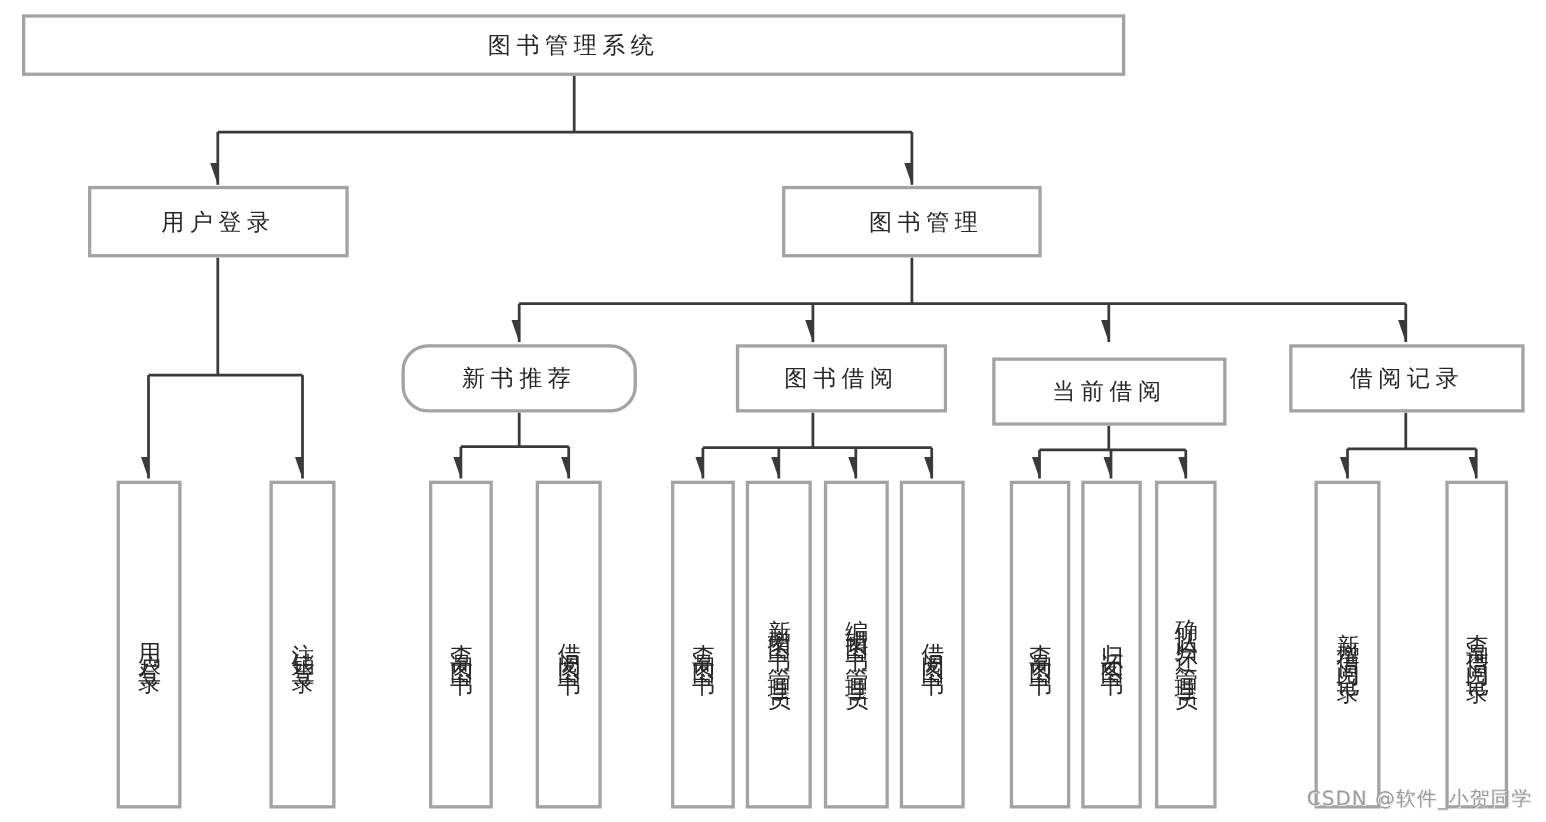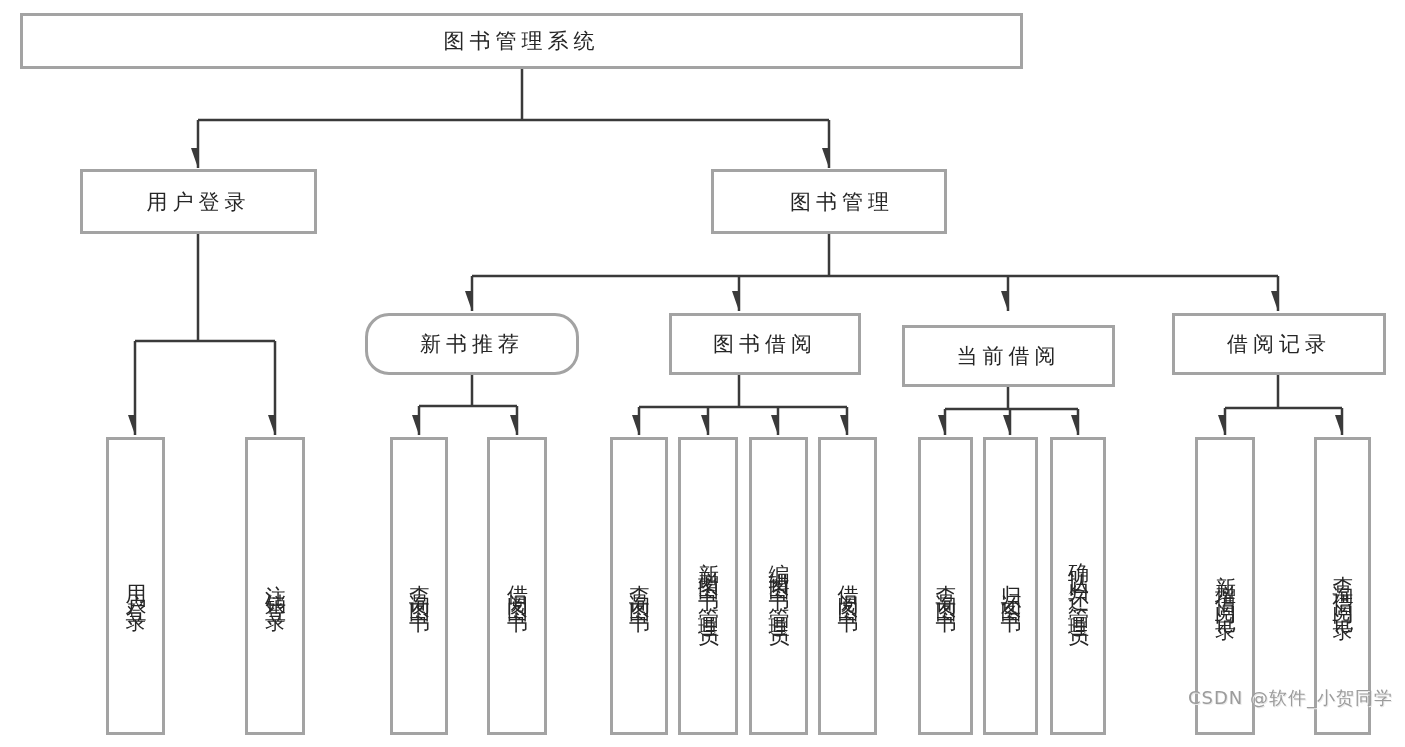--- a/index.html
+++ b/index.html
@@ -12,21 +12,21 @@
     position:absolute; box-sizing:border-box; z-index:1;
     border:3px solid #a3a3a3; background:#ffffff; color:#262626;
     display:flex; align-items:center; justify-content:center;
   }
   .hbox { font-size:21px; letter-spacing:5px; white-space:nowrap; }
   .vbox {
     writing-mode:vertical-rl; text-orientation:mixed;
     font-size:21px; letter-spacing:9px; line-height:1;
   }
   .watermark {
-    position:absolute; z-index:2; left:1188px; top:686px;
+    position:absolute; z-index:2; left:1188px; top:714px;
     font-size:18px; letter-spacing:1px; color:#9c9c9c;
     text-shadow:1px 1px 0 #e9e9e9; white-space:nowrap;
   }
 </style>
 </head>
 <body>
 
 <div class="canvas">
 
   <svg class="wires" width="1405" height="747" viewBox="0 0 1405 747">

